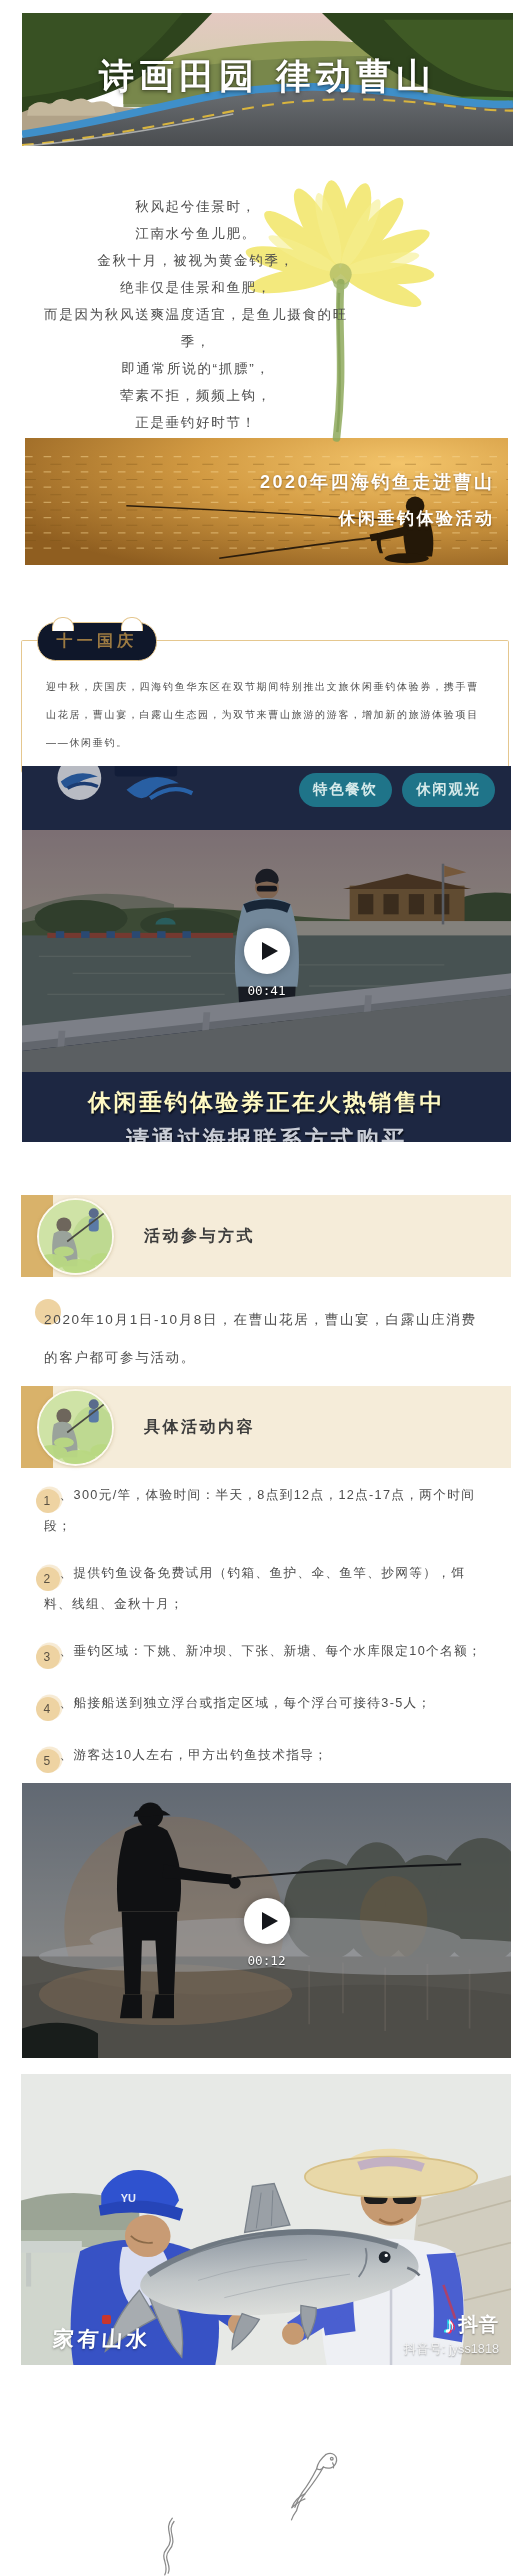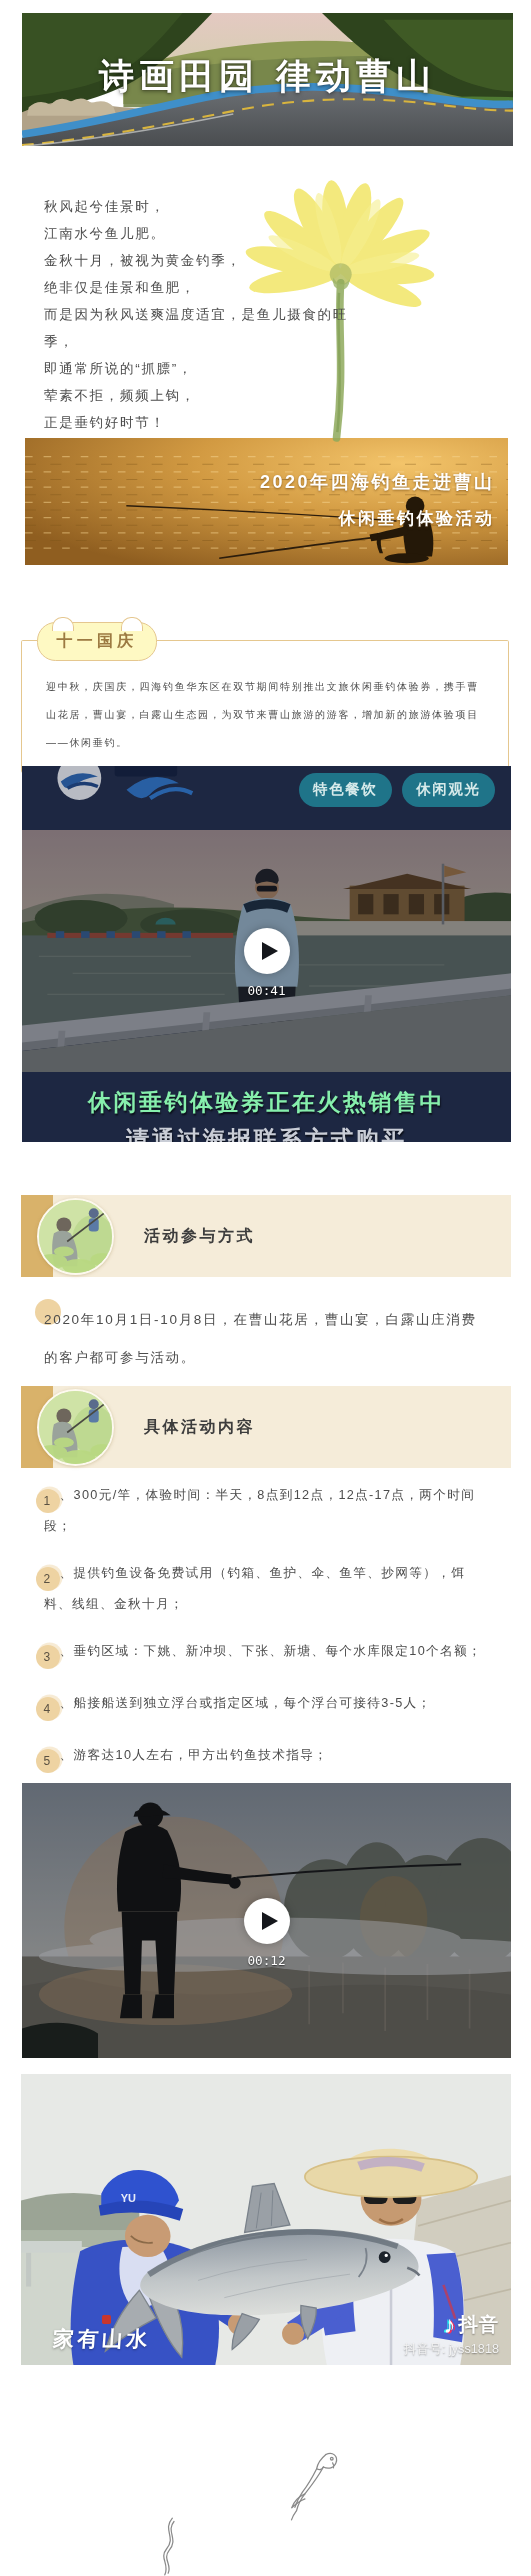--- a/index.html
+++ b/index.html
@@ -9,34 +9,34 @@
 
   
   .hero{position:absolute;top:12.7px;left:22px;width:491px;height:133px;overflow:hidden;}
   .hero-title{position:absolute;top:50%;left:0;right:0;transform:translateY(-56%);text-align:center;
     color:#fff;font-size:35px;font-weight:bold;letter-spacing:5px;
     text-shadow:0 1.7px 4.2px rgba(0,0,0,.5), 0 0 1.7px rgba(0,0,0,.4);
     font-family:"DejaVu Sans", sans-serif;}
 
   
   .flower{position:absolute;top:166px;left:193px;z-index:1;}
-  .intro{position:absolute;top:193px;left:44px;z-index:2;}
+  .intro{position:absolute;top:193px;left:44px;z-index:2;text-align:center;}
   .intro-line{font-size:13.5px;color:#4c4c4c;line-height:27px;letter-spacing:1.7px;white-space:nowrap;}
 
   
   .gold-banner{position:absolute;top:438px;left:25px;width:483px;height:127px;overflow:hidden;}
   .gold-cap{position:absolute;top:32px;right:13.5px;text-align:right;color:#fff;font-weight:bold;
     text-shadow:0 0.8px 2.5px rgba(90,50,0,.6);}
   .gold-cap .g1{font-size:18px;letter-spacing:2.5px;}
   .gold-cap .g2{font-size:17px;letter-spacing:2.5px;margin-top:12.7px;}
 
   
   .natl-box{position:absolute;top:640px;left:21px;width:488px;border:0.8px solid #e5c78f;border-radius:1.7px;
     padding:27px 0 15px 0;background:#fff;box-sizing:border-box;}
-  .natl-badge{position:absolute;top:-18.6px;left:15px;background:#fef9c3;border:0.8px solid #e5c78f;border-radius:18.6px;
+  .natl-badge{position:absolute;top:-18.6px;left:15px;background:#0f172a;border:0.8px solid #e5c78f;border-radius:18.6px;
     padding:7.6px 18.6px;font-size:16px;color:#9c7a42;letter-spacing:4.2px;font-weight:bold;}
   .natl-badge::before{content:'';position:absolute;top:-6.8px;left:13.5px;width:20px;height:13.5px;background:#fff;
     border:0.8px solid #e5c78f;border-bottom:none;border-radius:10px 10px 0 0;}
   .natl-badge::after{content:'';position:absolute;top:-6.8px;right:13.5px;width:20px;height:13.5px;background:#fff;
     border:0.8px solid #e5c78f;border-bottom:none;border-radius:10px 10px 0 0;}
   .natl-body{margin:0;padding:5px 24px 0 24px;font-size:10px;color:#4c4c4c;line-height:28px;letter-spacing:1.7px;}
   .corner{position:absolute;left:8.4px;bottom:-6px;width:20px;height:11px;background:#fff;
     border:0.8px solid #e5c78f;border-top:none;border-right:none;border-radius:0 0 0 8.4px;}
 
   
@@ -47,21 +47,21 @@
   .v1-tabs{position:absolute;right:16px;top:6.8px;display:flex;gap:10px;}
   .tab{background:#1f7489;color:#d7eaea;border-radius:17px;padding:7.6px 14.4px;font-size:14.4px;font-weight:bold;letter-spacing:1.7px;}
   .v1-photo{position:relative;height:242px;overflow:hidden;}
   .shade{position:absolute;inset:0;background:rgba(8,12,26,.38);}
   .play-btn{position:absolute;left:50%;top:50%;transform:translate(-50%,-50%);width:46px;height:46px;border-radius:50%;
     background:#fff;display:flex;align-items:center;justify-content:center;box-shadow:0 0 8.4px rgba(0,0,0,.25);}
   .tri{width:0;height:0;border-left:16px solid #15171c;border-top:9.3px solid transparent;border-bottom:9.3px solid transparent;margin-left:6px;}
   .duration{position:absolute;left:50%;top:50%;transform:translate(-50%,32px);color:#fff;font-size:12.7px;
     font-family:"DejaVu Sans Mono", monospace;text-shadow:0 0.8px 1.7px rgba(0,0,0,.7);}
   .v1-caption{position:absolute;left:0;right:0;bottom:0;height:69px;background:#1d2742;overflow:hidden;text-align:center;}
-  .cap1{margin-top:13.5px;font-size:23px;font-weight:bold;color:#86efac;letter-spacing:2.5px;text-shadow:0.8px 1.7px 1.7px rgba(0,0,0,.65);}
+  .cap1{margin-top:13.5px;font-size:23px;font-weight:bold;color:#fef9c3;letter-spacing:2.5px;text-shadow:0.8px 1.7px 1.7px rgba(0,0,0,.65);}
   .cap2{margin-top:6px;font-size:23px;font-weight:bold;color:#c9cdd6;letter-spacing:2.5px;text-shadow:0.8px 1.7px 1.7px rgba(0,0,0,.65);}
 
   
   .banner{position:absolute;left:21px;width:490px;height:82px;background:#f5ecd9;}
   .banner1{top:1195px;}
   .banner2{top:1386px;}
   .goldbar{position:absolute;left:0;top:0;bottom:0;width:32px;background:#d9b26a;}
   .circ{position:absolute;left:16px;top:3.4px;width:73px;height:73px;border-radius:50%;border:2.5px solid #fdf9ef;
     overflow:hidden;background:#cfe3a6;box-shadow:0 0.8px 3.4px rgba(150,120,60,.35);}
   .banner .title{position:absolute;left:123px;top:50%;transform:translateY(-50%);font-size:16px;font-weight:bold;

